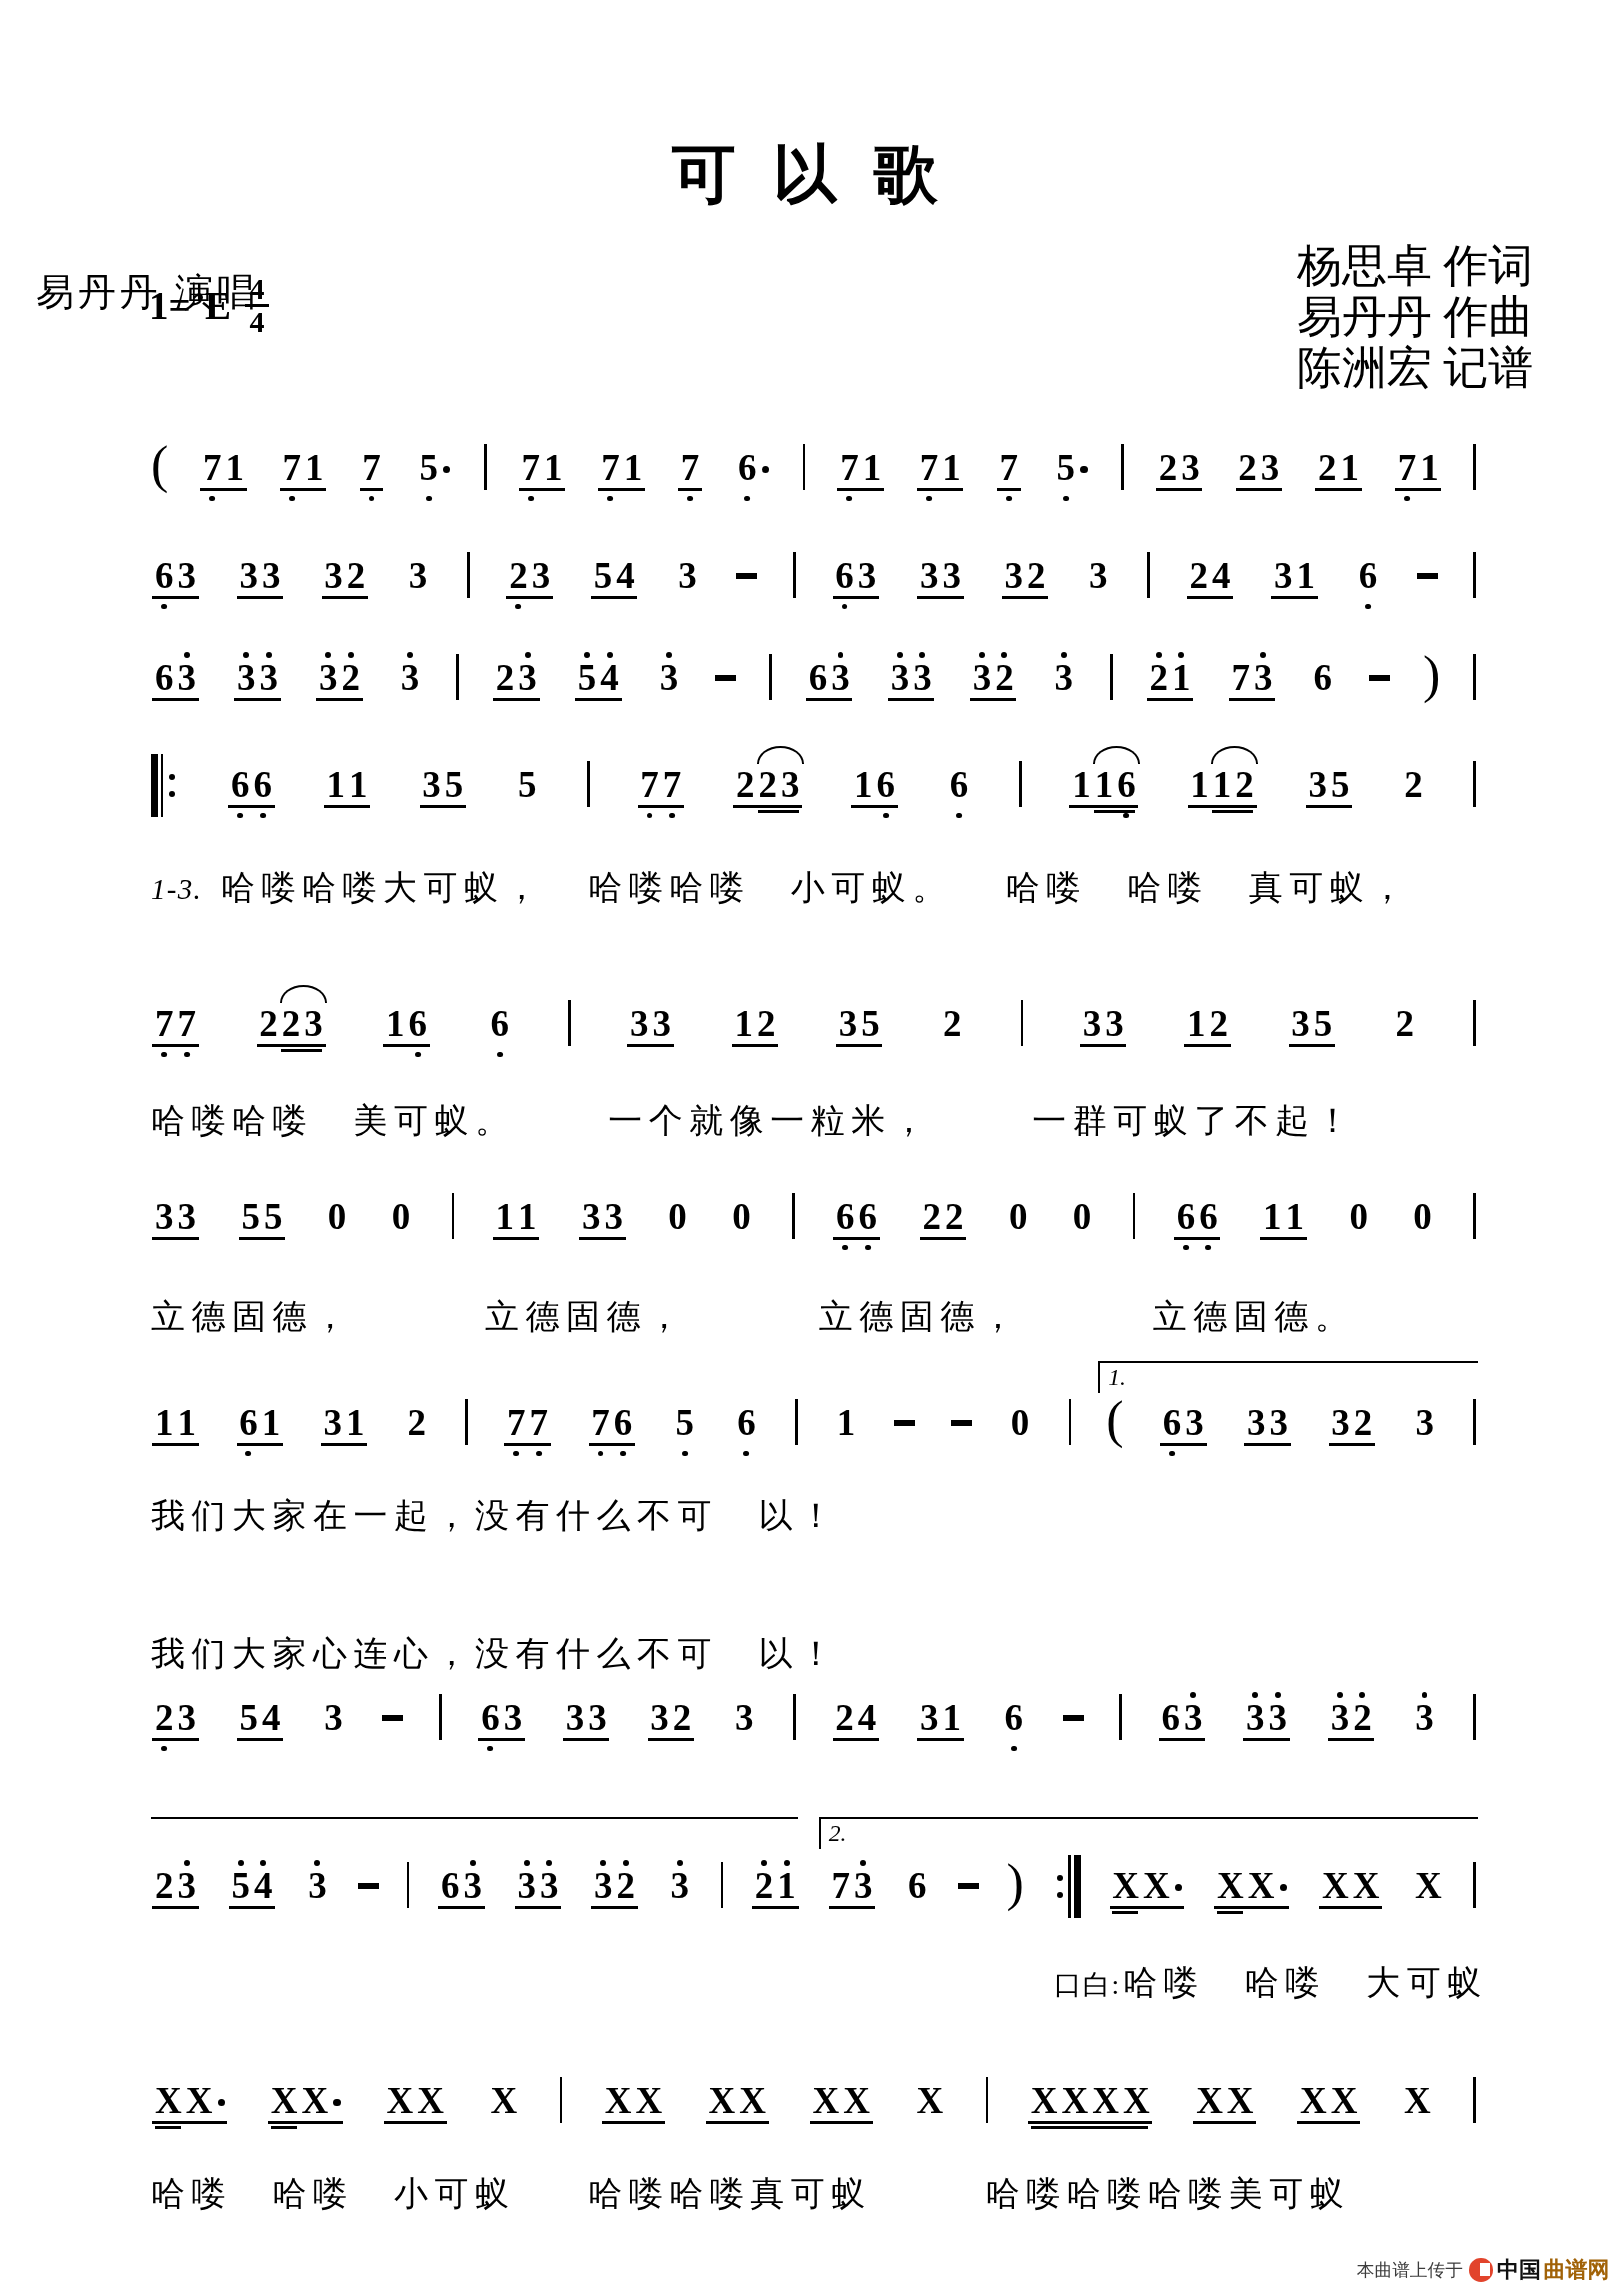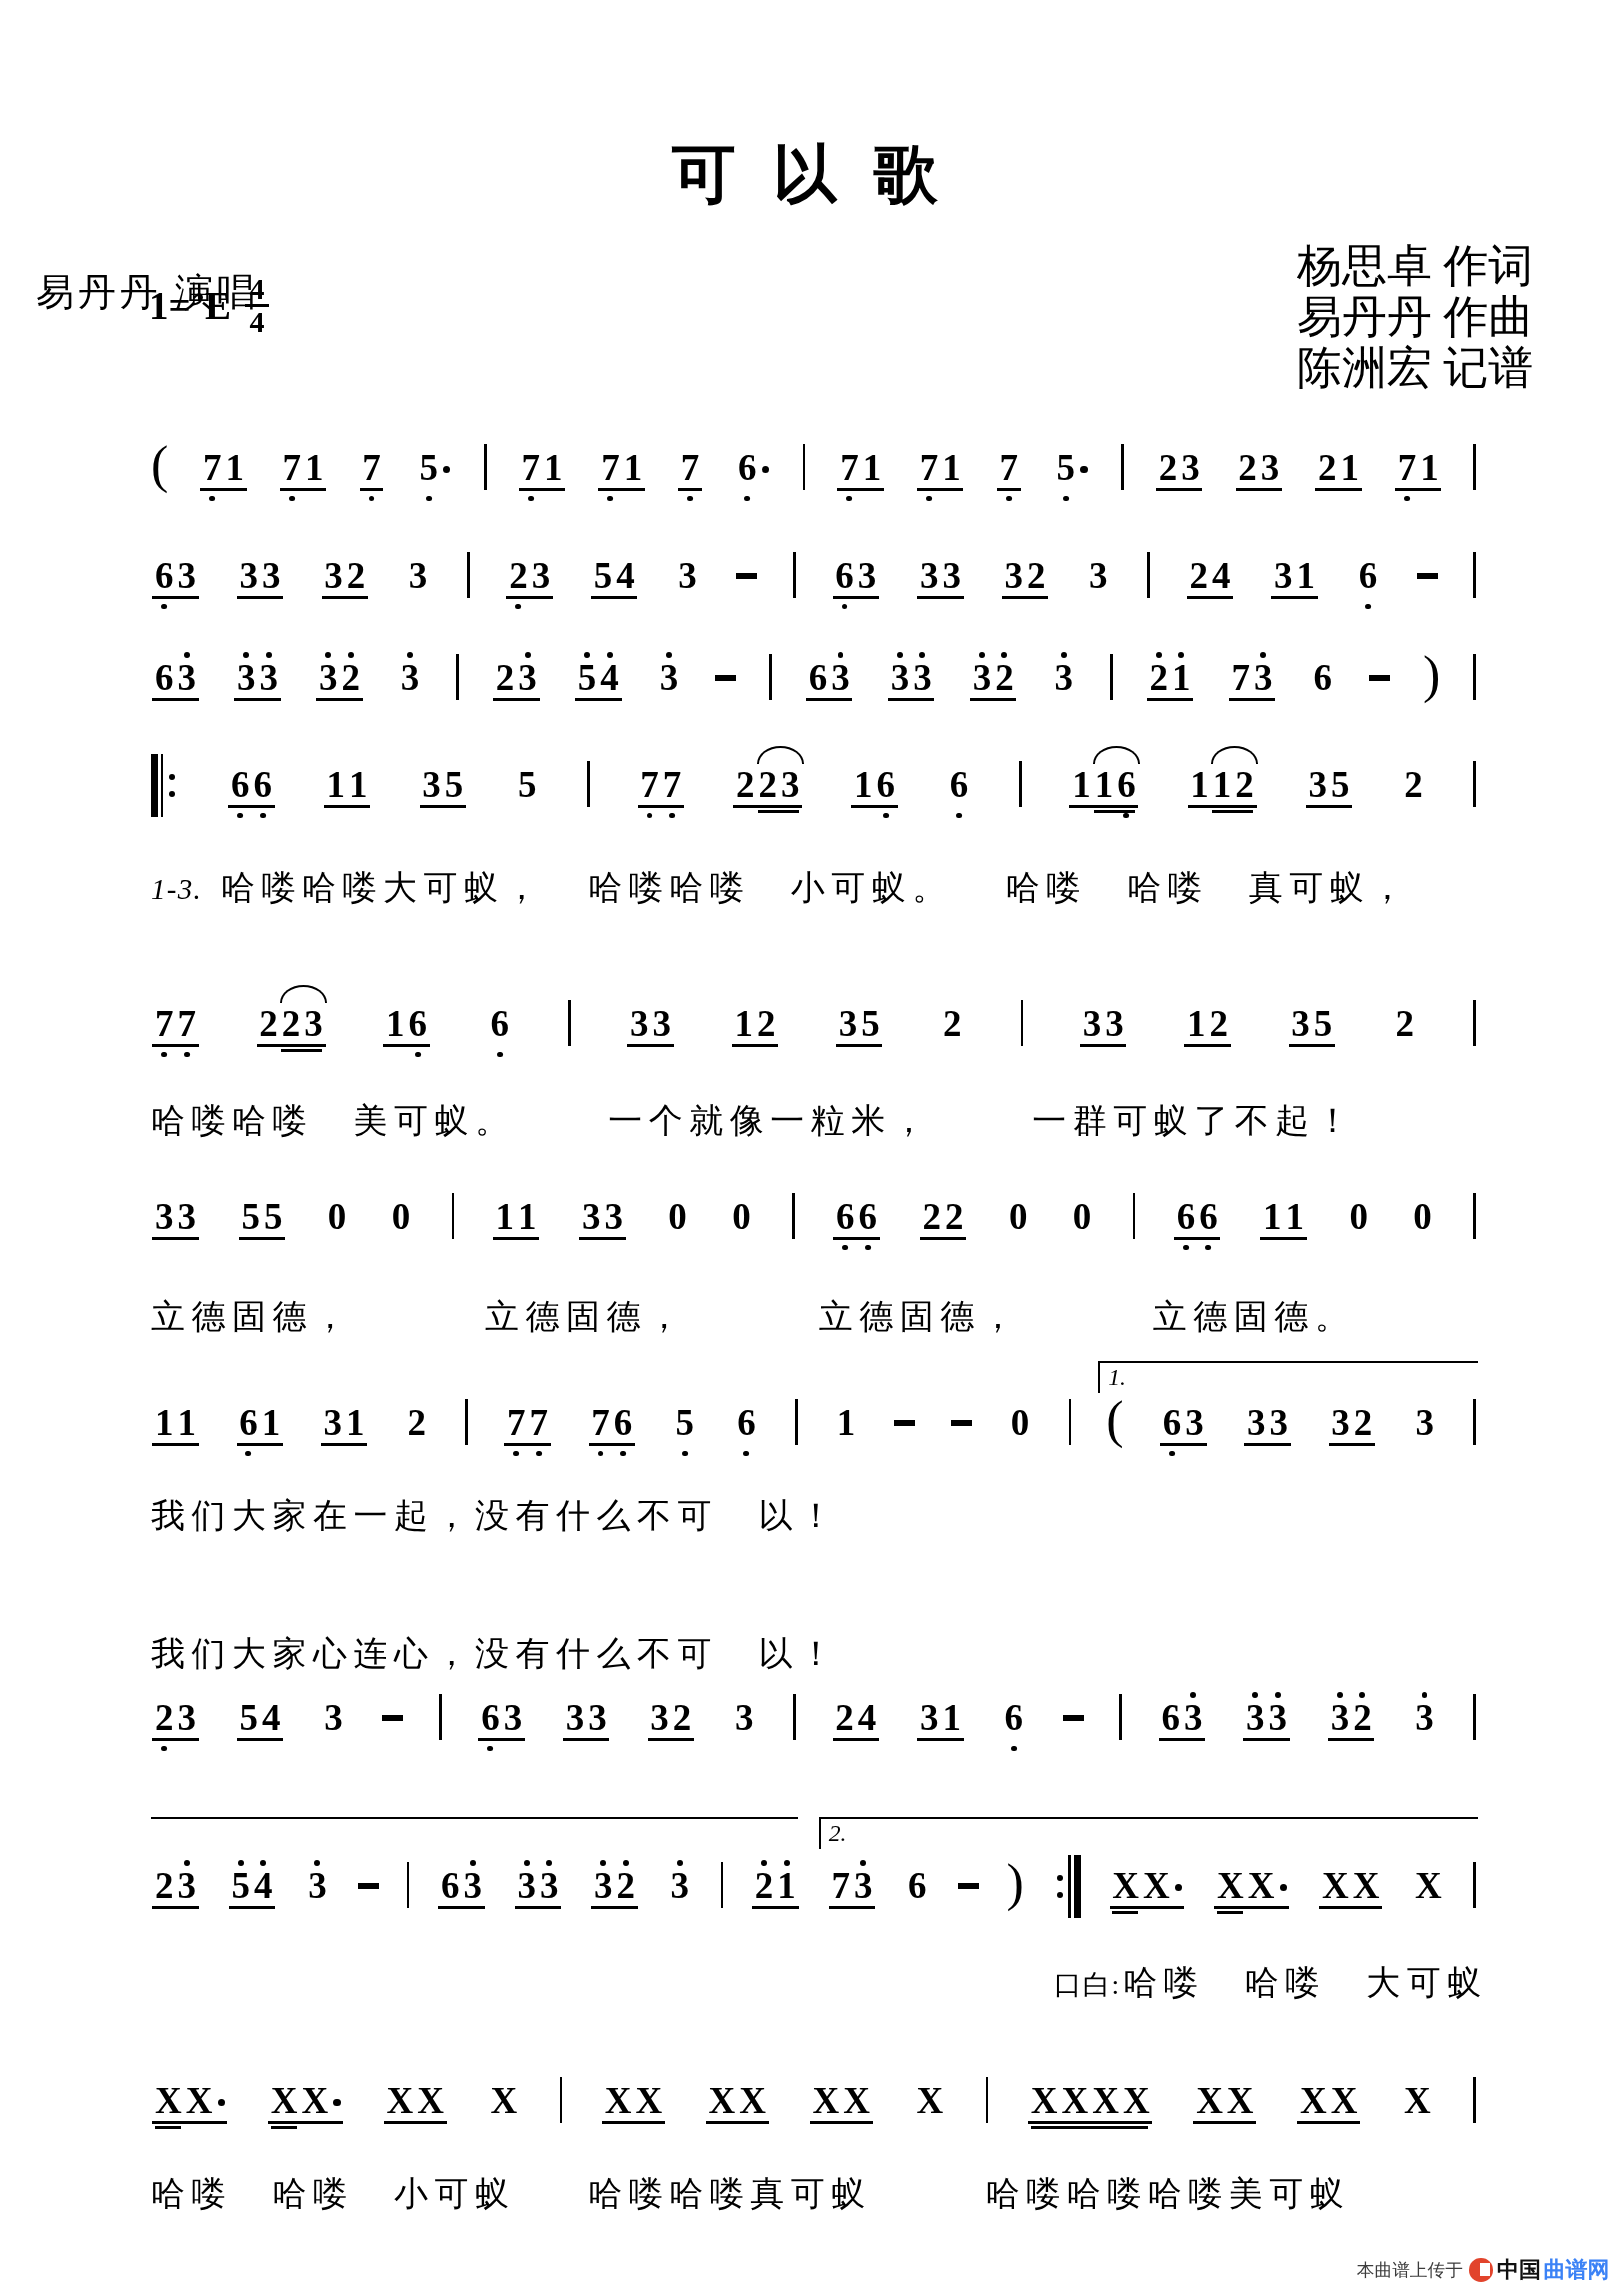--- a/index.html
+++ b/index.html
@@ -57,21 +57,21 @@
 
   .footer{position:absolute;top:2255px;right:10.5px;display:flex;align-items:center;
           font-family:"Liberation Sans",sans-serif;}
   .fnote{font-size:17.7px;color:#3c3c3c;margin-right:6.5px;}
   .logo{width:23.6px;height:23.6px;border-radius:50%;background:#e2442c;position:relative;
         margin-right:3.9px;}
   .logo::after{content:"";position:absolute;left:11px;top:5.2px;width:9.8px;height:13px;background:#fff;}
   .logo::before{content:"";position:absolute;left:13px;top:6.5px;width:7.9px;height:10.5px;
         background:repeating-linear-gradient(#000 0 2px,#fff 2px 5.2px);}
   .sitecn{font-weight:bold;font-size:22px;color:#101010;margin-right:2.6px;}
-  .siterest{font-weight:bold;font-size:22px;color:#3b82f6;}
+  .siterest{font-weight:bold;font-size:22px;color:#a16207;}
 </style>
 </head>
 <body>
 
 <div id="page">
 
   <div class="title">可 以 歌</div>
   <div class="subtitle">易丹丹 演唱</div>
 
   <div class="credits">

